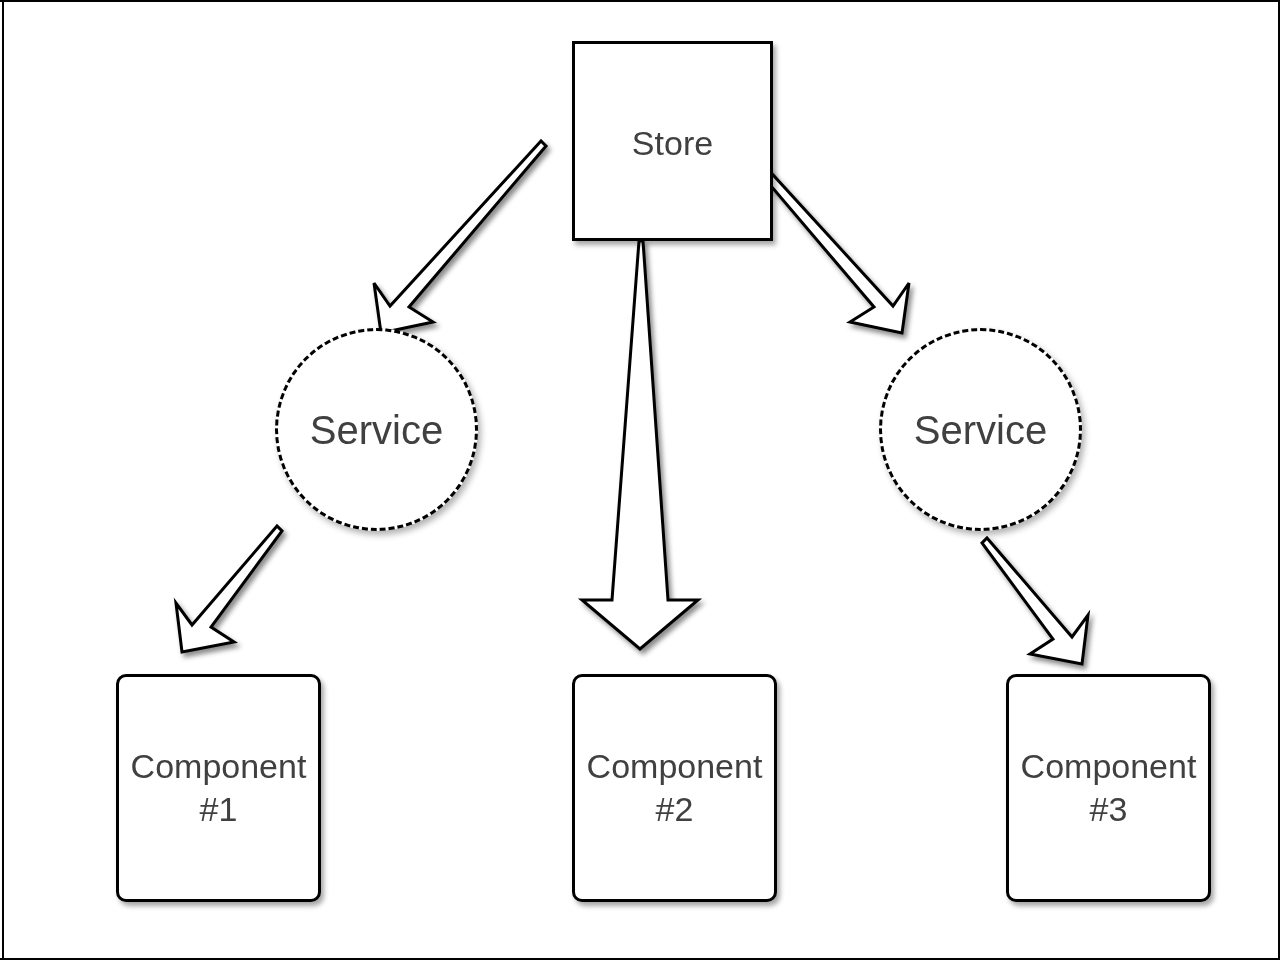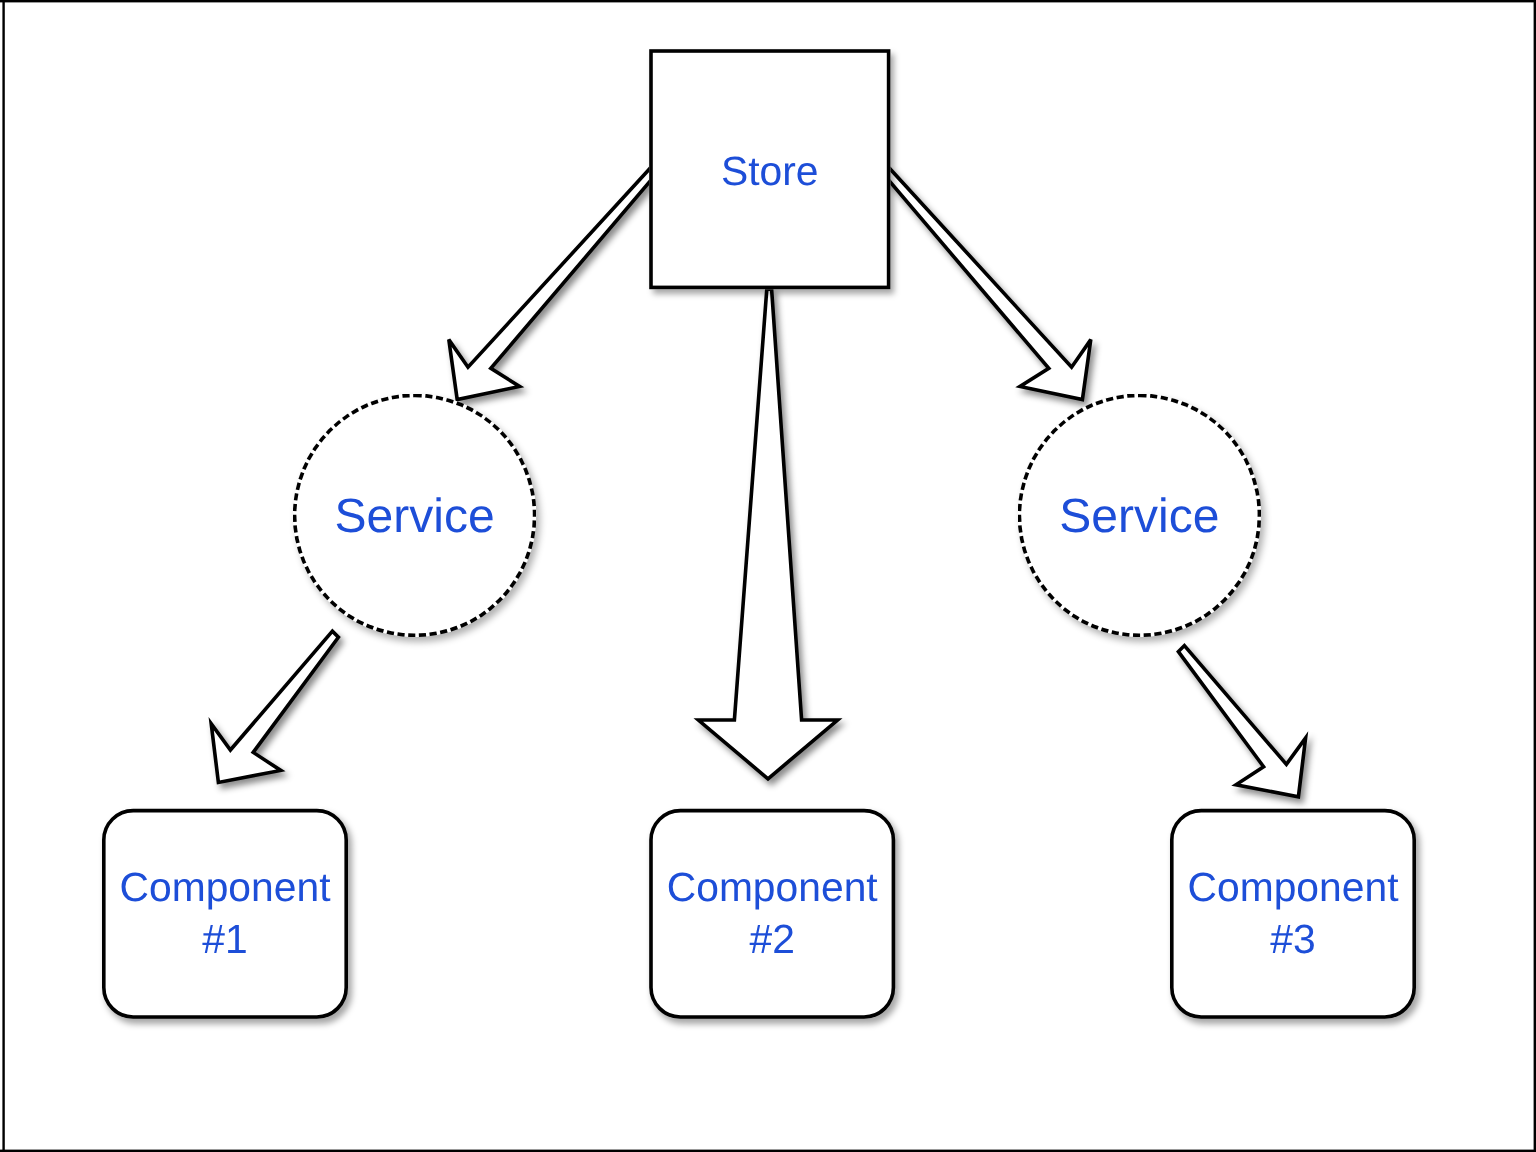--- a/index.html
+++ b/index.html
@@ -58,22 +58,23 @@
   
   .node {
     position: absolute;
     box-sizing: border-box;
     background: #ffffff;
     border: 3px solid #000000;
     display: flex;
     align-items: center;
     justify-content: center;
     text-align: center;
-    color: #1d4ed8;
+    color: #404040;
     box-shadow: 3px 4px 5px rgba(0,0,0,0.35);
+    margin-left: 31px;
   }
 
   
   #node-store {
     left: 541px;
     top: 41px;
     width: 201px;
     height: 200px;
   }
   #node-store .node-label {
@@ -94,22 +95,22 @@
   #node-service-left  { left: 244px; top: 328px; }
   #node-service-right { left: 848px; top: 328px; }
   .node-service .node-label {
     font-size: 40px;
     line-height: 38px;
   }
 
   
   .node-component {
     width: 205px;
-    height: 175px;
-    border-radius: 26px;
+    height: 228px;
+    border-radius: 10px;
   }
   #node-component-1 { left: 85px;  top: 674px; }
   #node-component-2 { left: 541px; top: 674px; }
   #node-component-3 { left: 975px; top: 674px; }
   .node-component .node-label {
     font-size: 34px;
     line-height: 43px;
     white-space: nowrap;
   }
   .node-label-line2 { display: block; }

